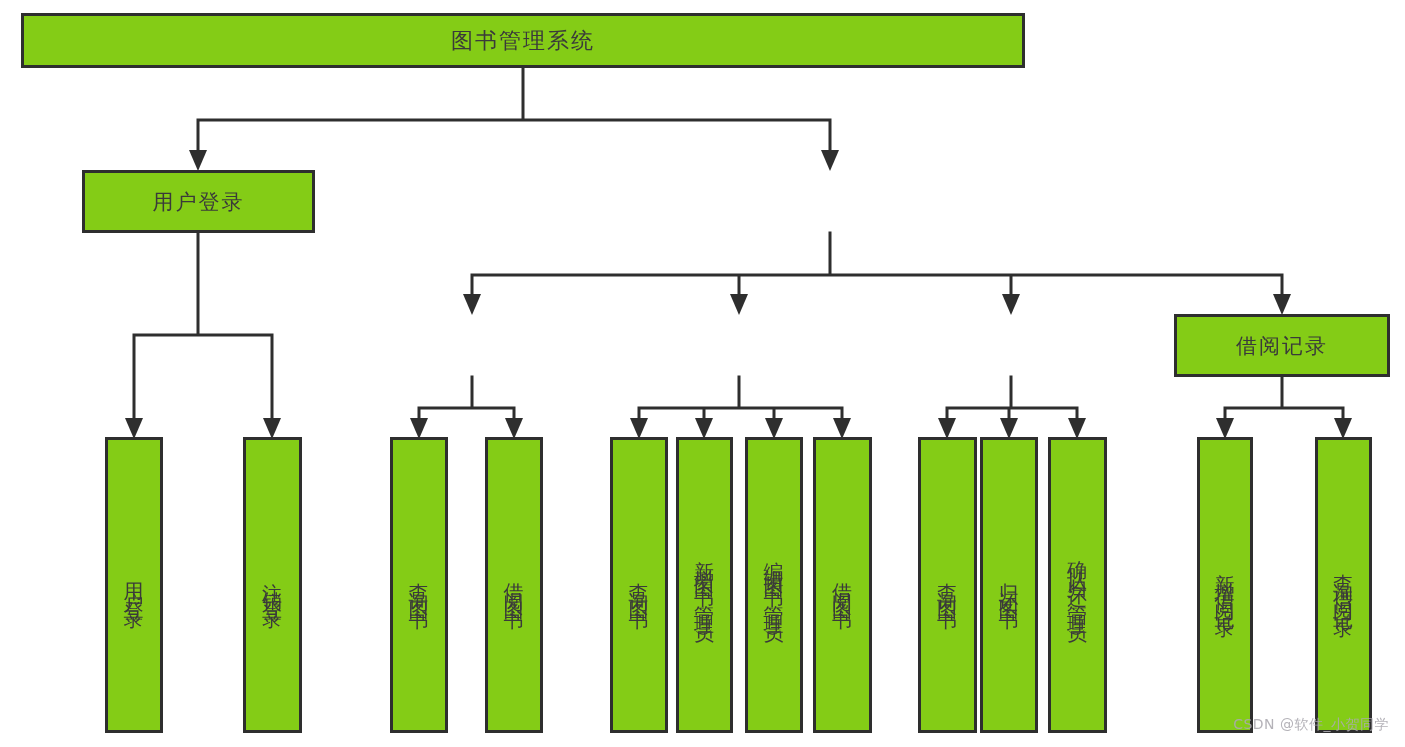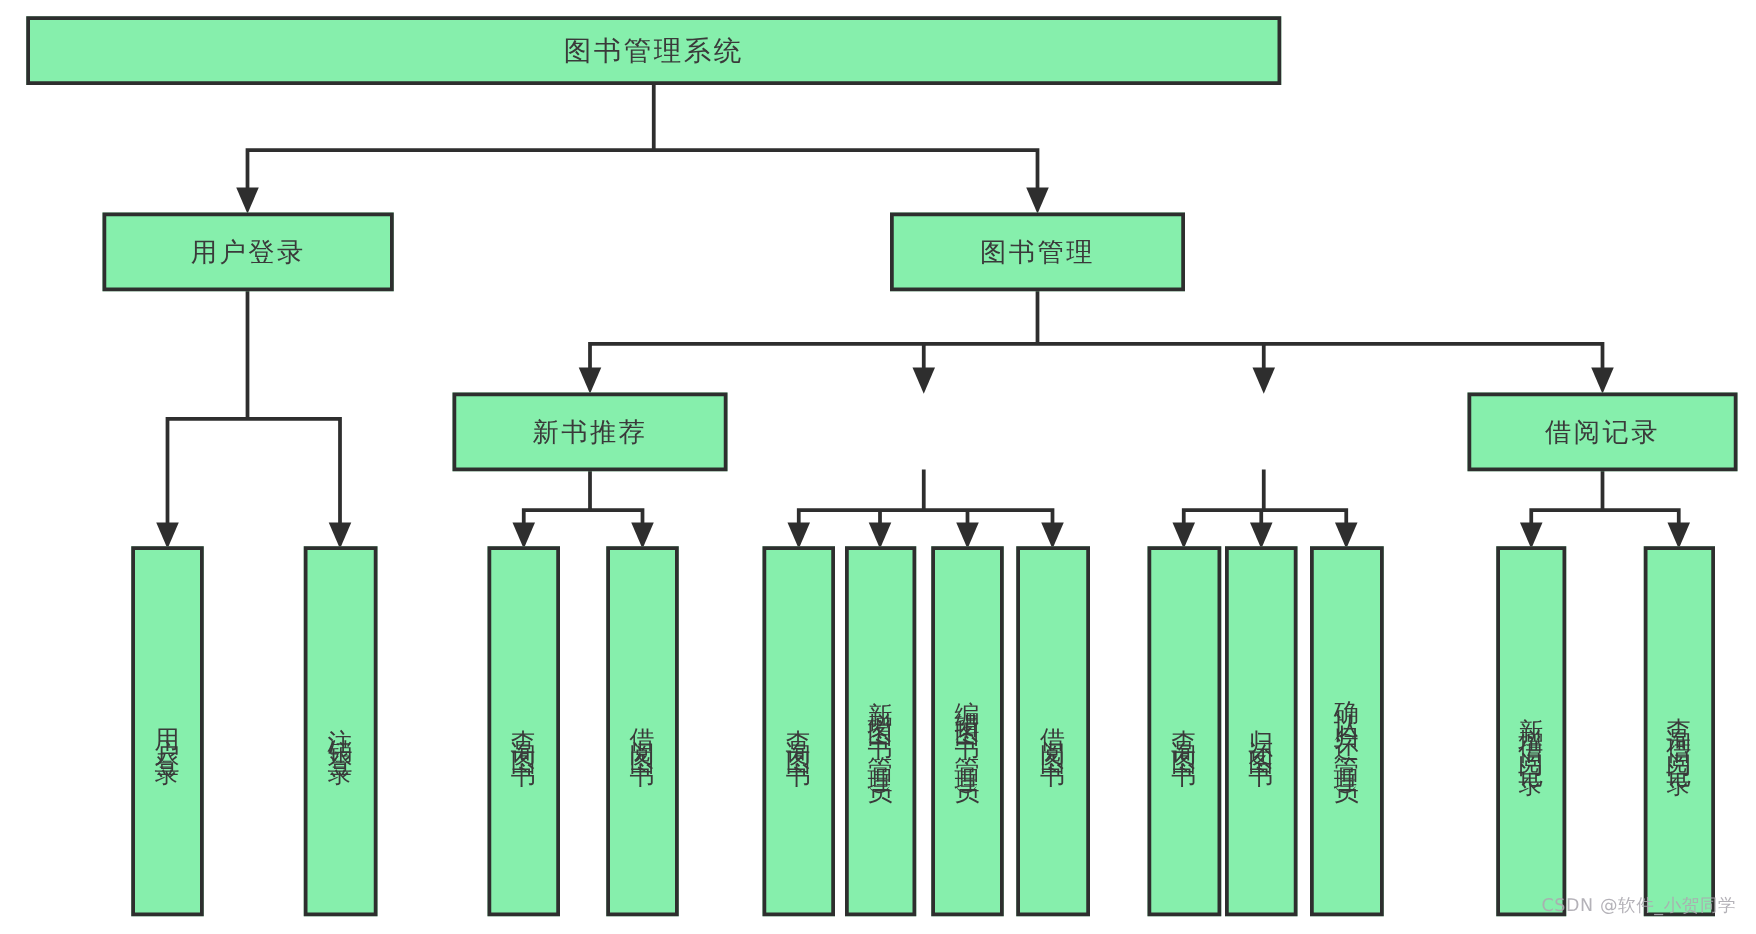--- a/index.html
+++ b/index.html
@@ -14,21 +14,21 @@
   }
   .connectors {
     position: absolute;
     left: 0; top: 0;
     width: 1405px; height: 747px;
     pointer-events: none;
     z-index: 1;
   }
   .box {
     position: absolute;
-    background: #86efac;
+    background: #84cc16;
     border: 3px solid #2e2e2e;
     box-sizing: border-box;
     display: flex;
     align-items: center;
     justify-content: center;
     z-index: 2;
   }
   .hbox span {
     font-size: 21px;
     letter-spacing: 2px;
@@ -103,27 +103,21 @@
     </g>
   </svg>
 
   <div class="box hbox root" style="left:21px; top:13px; width:1004px; height:55px;">
     <span>图书管理系统</span>
   </div>
 
   <div class="box hbox" style="left:82px; top:170px; width:233px; height:63px;">
     <span>用户登录</span>
   </div>
-  <div class="box hbox" style="left:712px; top:170px; width:236px; height:63px;">
-    <span>图书管理</span>
-  </div>
 
-  <div class="box hbox" style="left:362px; top:314px; width:220px; height:63px;">
-    <span>新书推荐</span>
-  </div>
   <div class="box hbox" style="left:1174px; top:314px; width:216px; height:63px;">
     <span>借阅记录</span>
   </div>
 
   <div class="box vbox" style="left:105px; top:437px; width:58px; height:296px;">
     <span>用户登录</span>
   </div>
   <div class="box vbox" style="left:243px; top:437px; width:59px; height:296px;">
     <span>注销登录</span>
   </div>

